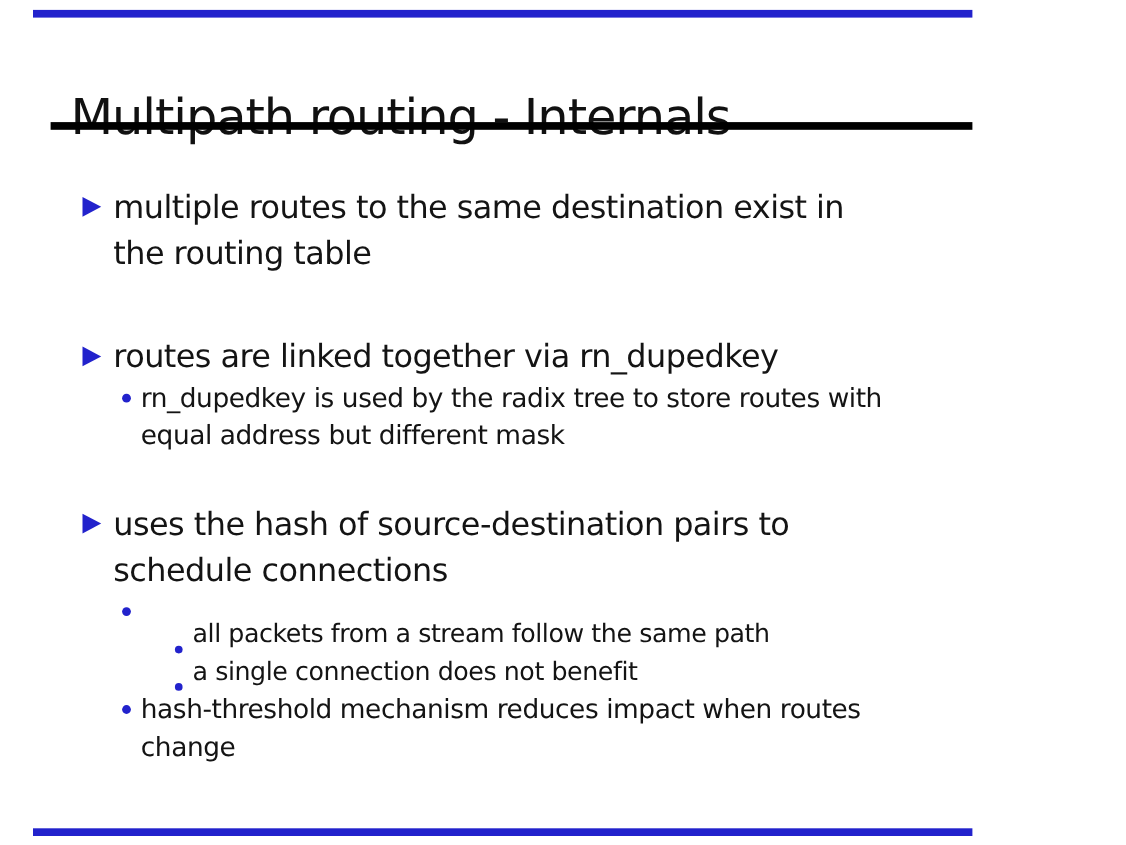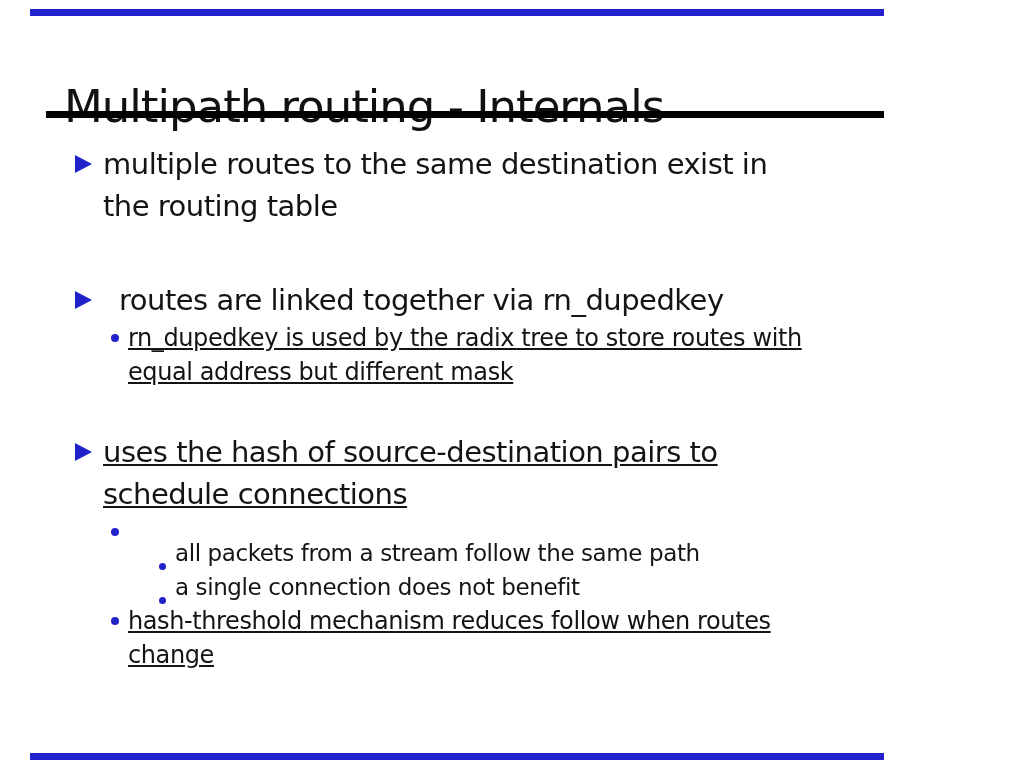--- a/index.html
+++ b/index.html
@@ -42,51 +42,50 @@
     left: 46px;
     top: 111px;
     width: 944px;
     height: 7px;
     background: #000000;
   }
 
   .content {
     position: absolute;
     left: 75px;
-    top: 143px;
+    top: 167px;
     width: 880px;
   }
   .row {
     display: flex;
     align-items: flex-start;
   }
   .row .text {
     white-space: pre-line;
   }
   .lvl1 {
     font-size: 29px;
     line-height: 42px;
     letter-spacing: -0.5px;
   }
   .lvl2 {
     font-size: 24px;
     line-height: 34px;
     letter-spacing: -0.4px;
     margin-left: 36px;
-    text-decoration: underline;
   }
   .lvl3 {
     font-size: 23px;
     line-height: 34px;
     letter-spacing: -0.4px;
     margin-left: 84px;
     align-items: flex-end;
   }
-  .gap-lg { margin-top: 52px; gap: 16px; }
-  .gap-md { margin-top: 42px; text-decoration: underline; }
+  .gap-lg { margin-top: 52px; }
+  .gap-md { margin-top: 42px; }
 
   .tri {
     flex: 0 0 auto;
     width: 0;
     height: 0;
     border-left: 17px solid var(--accent-blue, #2222cc);
     border-top: 9px solid transparent;
     border-bottom: 9px solid transparent;
     margin-top: 12px;
     margin-right: 11px;
@@ -151,21 +150,21 @@
       <span class="text">all packets from a stream follow the same path</span>
     </div>
 
     <div class="row lvl3">
       <span class="dot"></span>
       <span class="text">a single connection does not benefit</span>
     </div>
 
     <div class="row lvl2">
       <span class="dot"></span>
-      <span class="text">hash-threshold mechanism reduces follow when routes
+      <span class="text">hash-threshold mechanism reduces impact when routes
 change</span>
     </div>
 
   </div>
 
   <div class="accent-bar bottom"></div>
 
 </div>
 
 </body></html>

